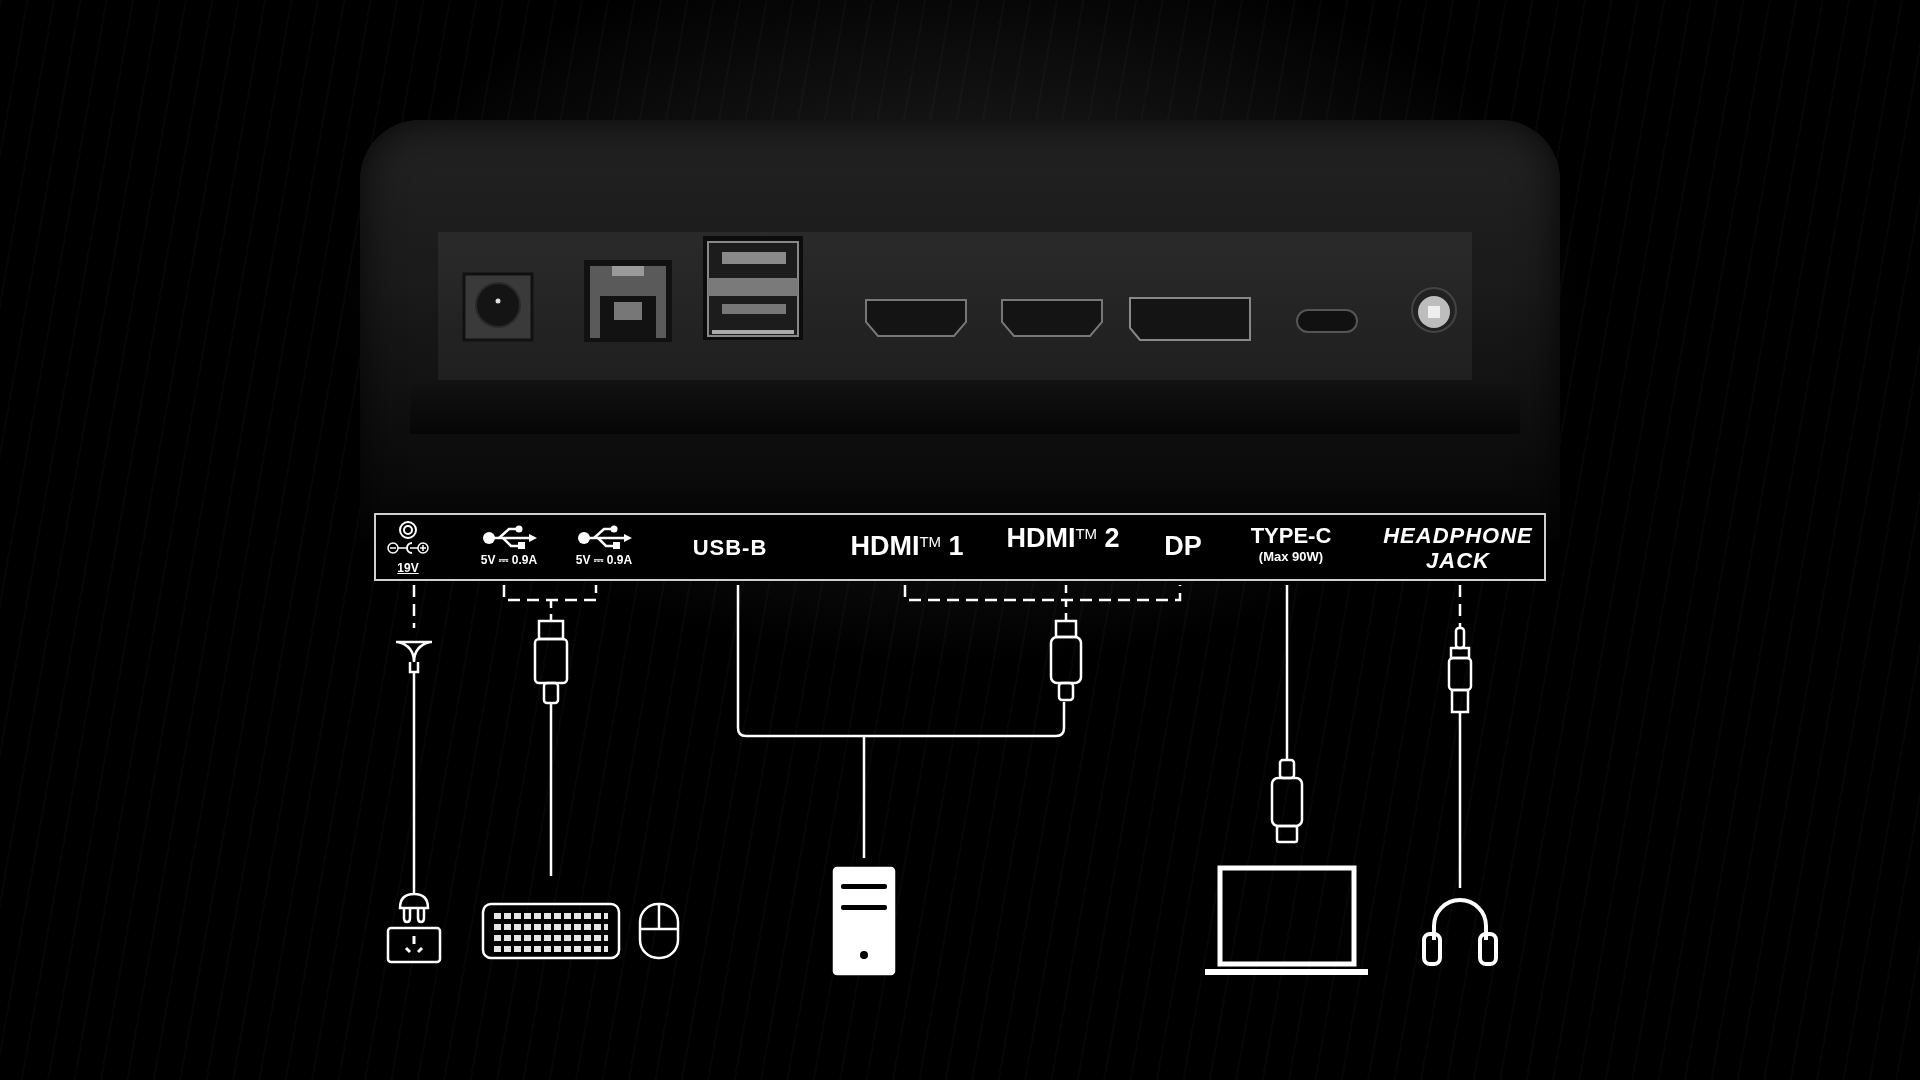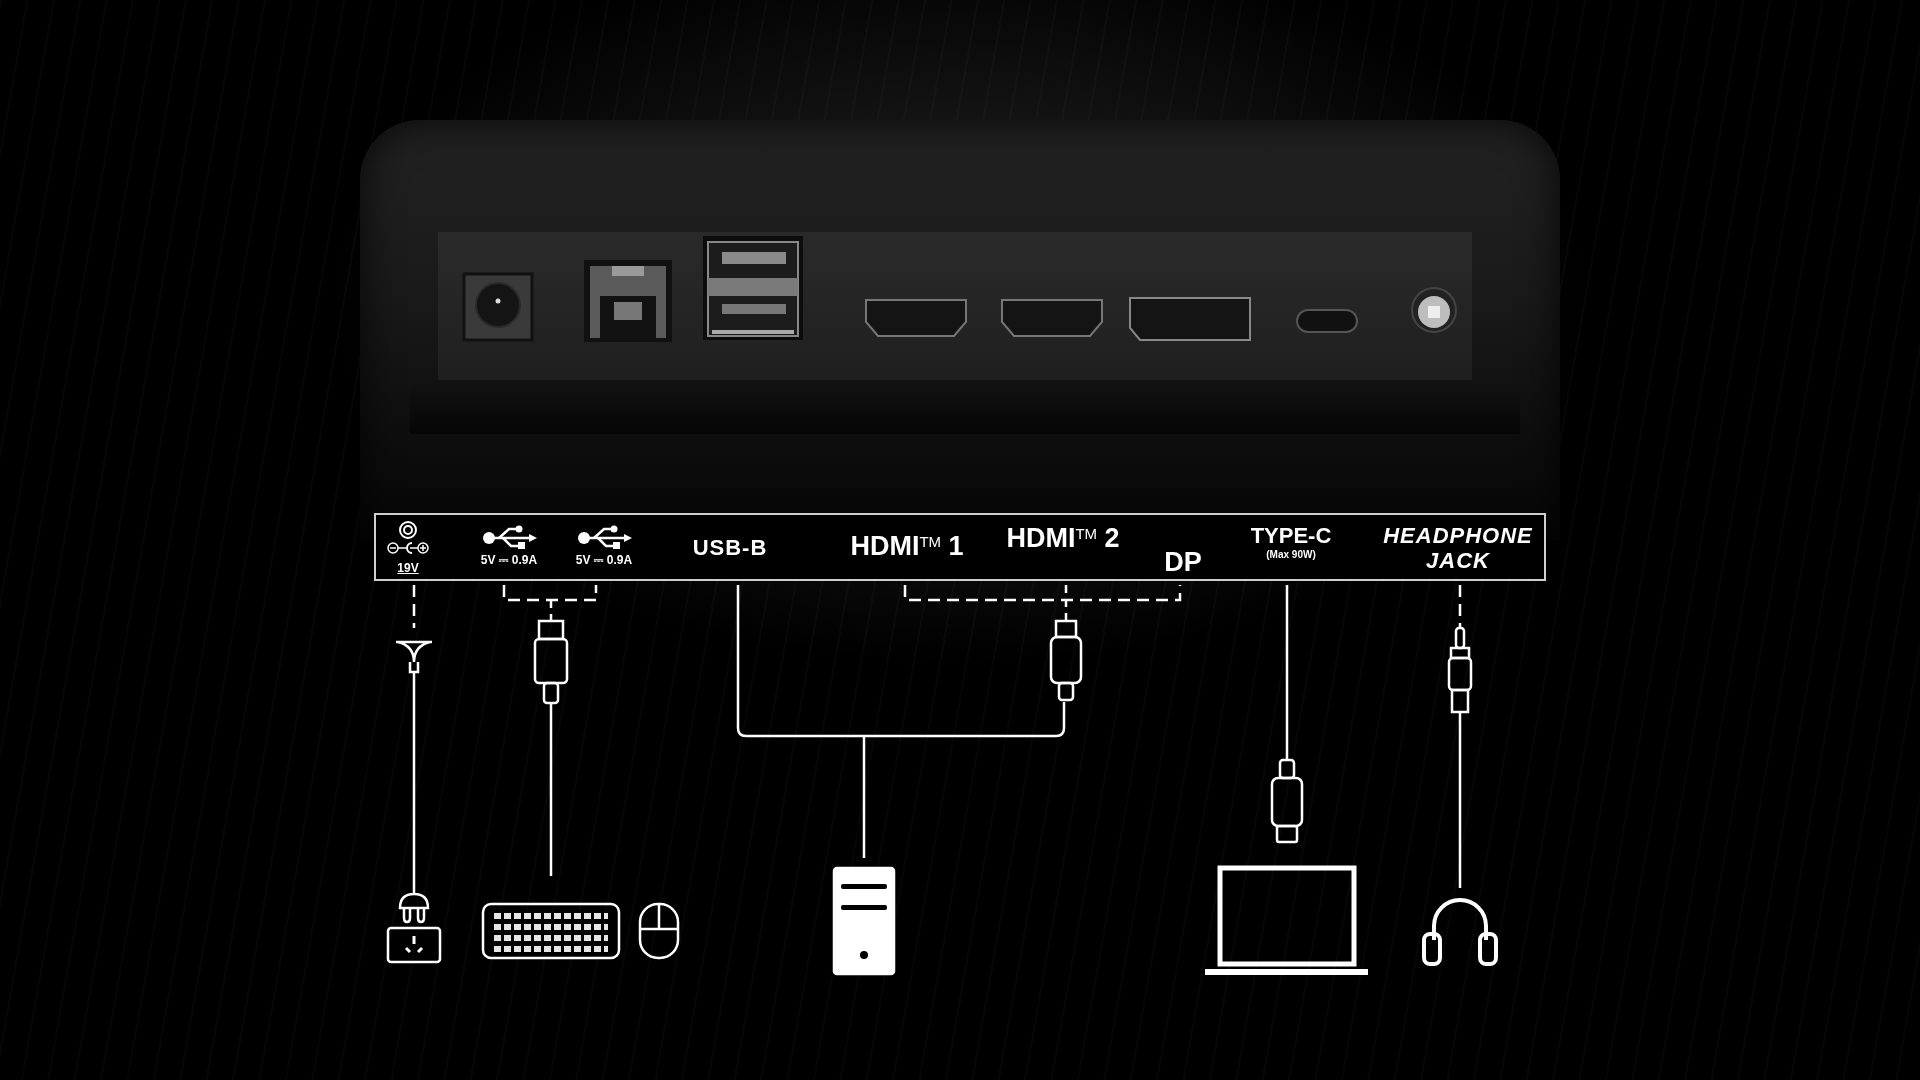--- a/index.html
+++ b/index.html
@@ -120,25 +120,25 @@
     </svg>
     <div class="small">5V ⎓ 0.9A</div>
   </div>
 
   <div class="lbl med" style="left:304px;top:20px;width:100px;">USB-B</div>
 
   <div class="lbl big" style="left:466px;top:16px;width:130px;"><span>HDMI</span><span class="tm">TM</span> <span>1</span></div>
 
   <div class="lbl big" style="left:622px;top:8px;width:130px;"><span>HDMI</span><span class="tm">TM</span> <span>2</span></div>
 
-  <div class="lbl big" style="left:782px;top:32px;width:50px;">DP</div>
+  <div class="lbl big" style="left:782px;top:16px;width:50px;">DP</div>
 
   <div class="lbl" style="left:860px;top:8px;width:110px;">
     <div style="font-size:22px;line-height:26px;">TYPE-C</div>
-    <div style="font-size:10px;">(Max 90W)</div>
+    <div style="font-size:13px;">(Max 90W)</div>
   </div>
 
   <div class="lbl med" style="left:1000px;top:8px;width:164px;line-height:25px;font-style:italic;">
     <div>HEADPHONE</div>
     <div>JACK</div>
   </div>
 </div>
 
 <svg class="wire" width="1920" height="1080" fill="none" stroke="#fff" stroke-width="2.5">
 

